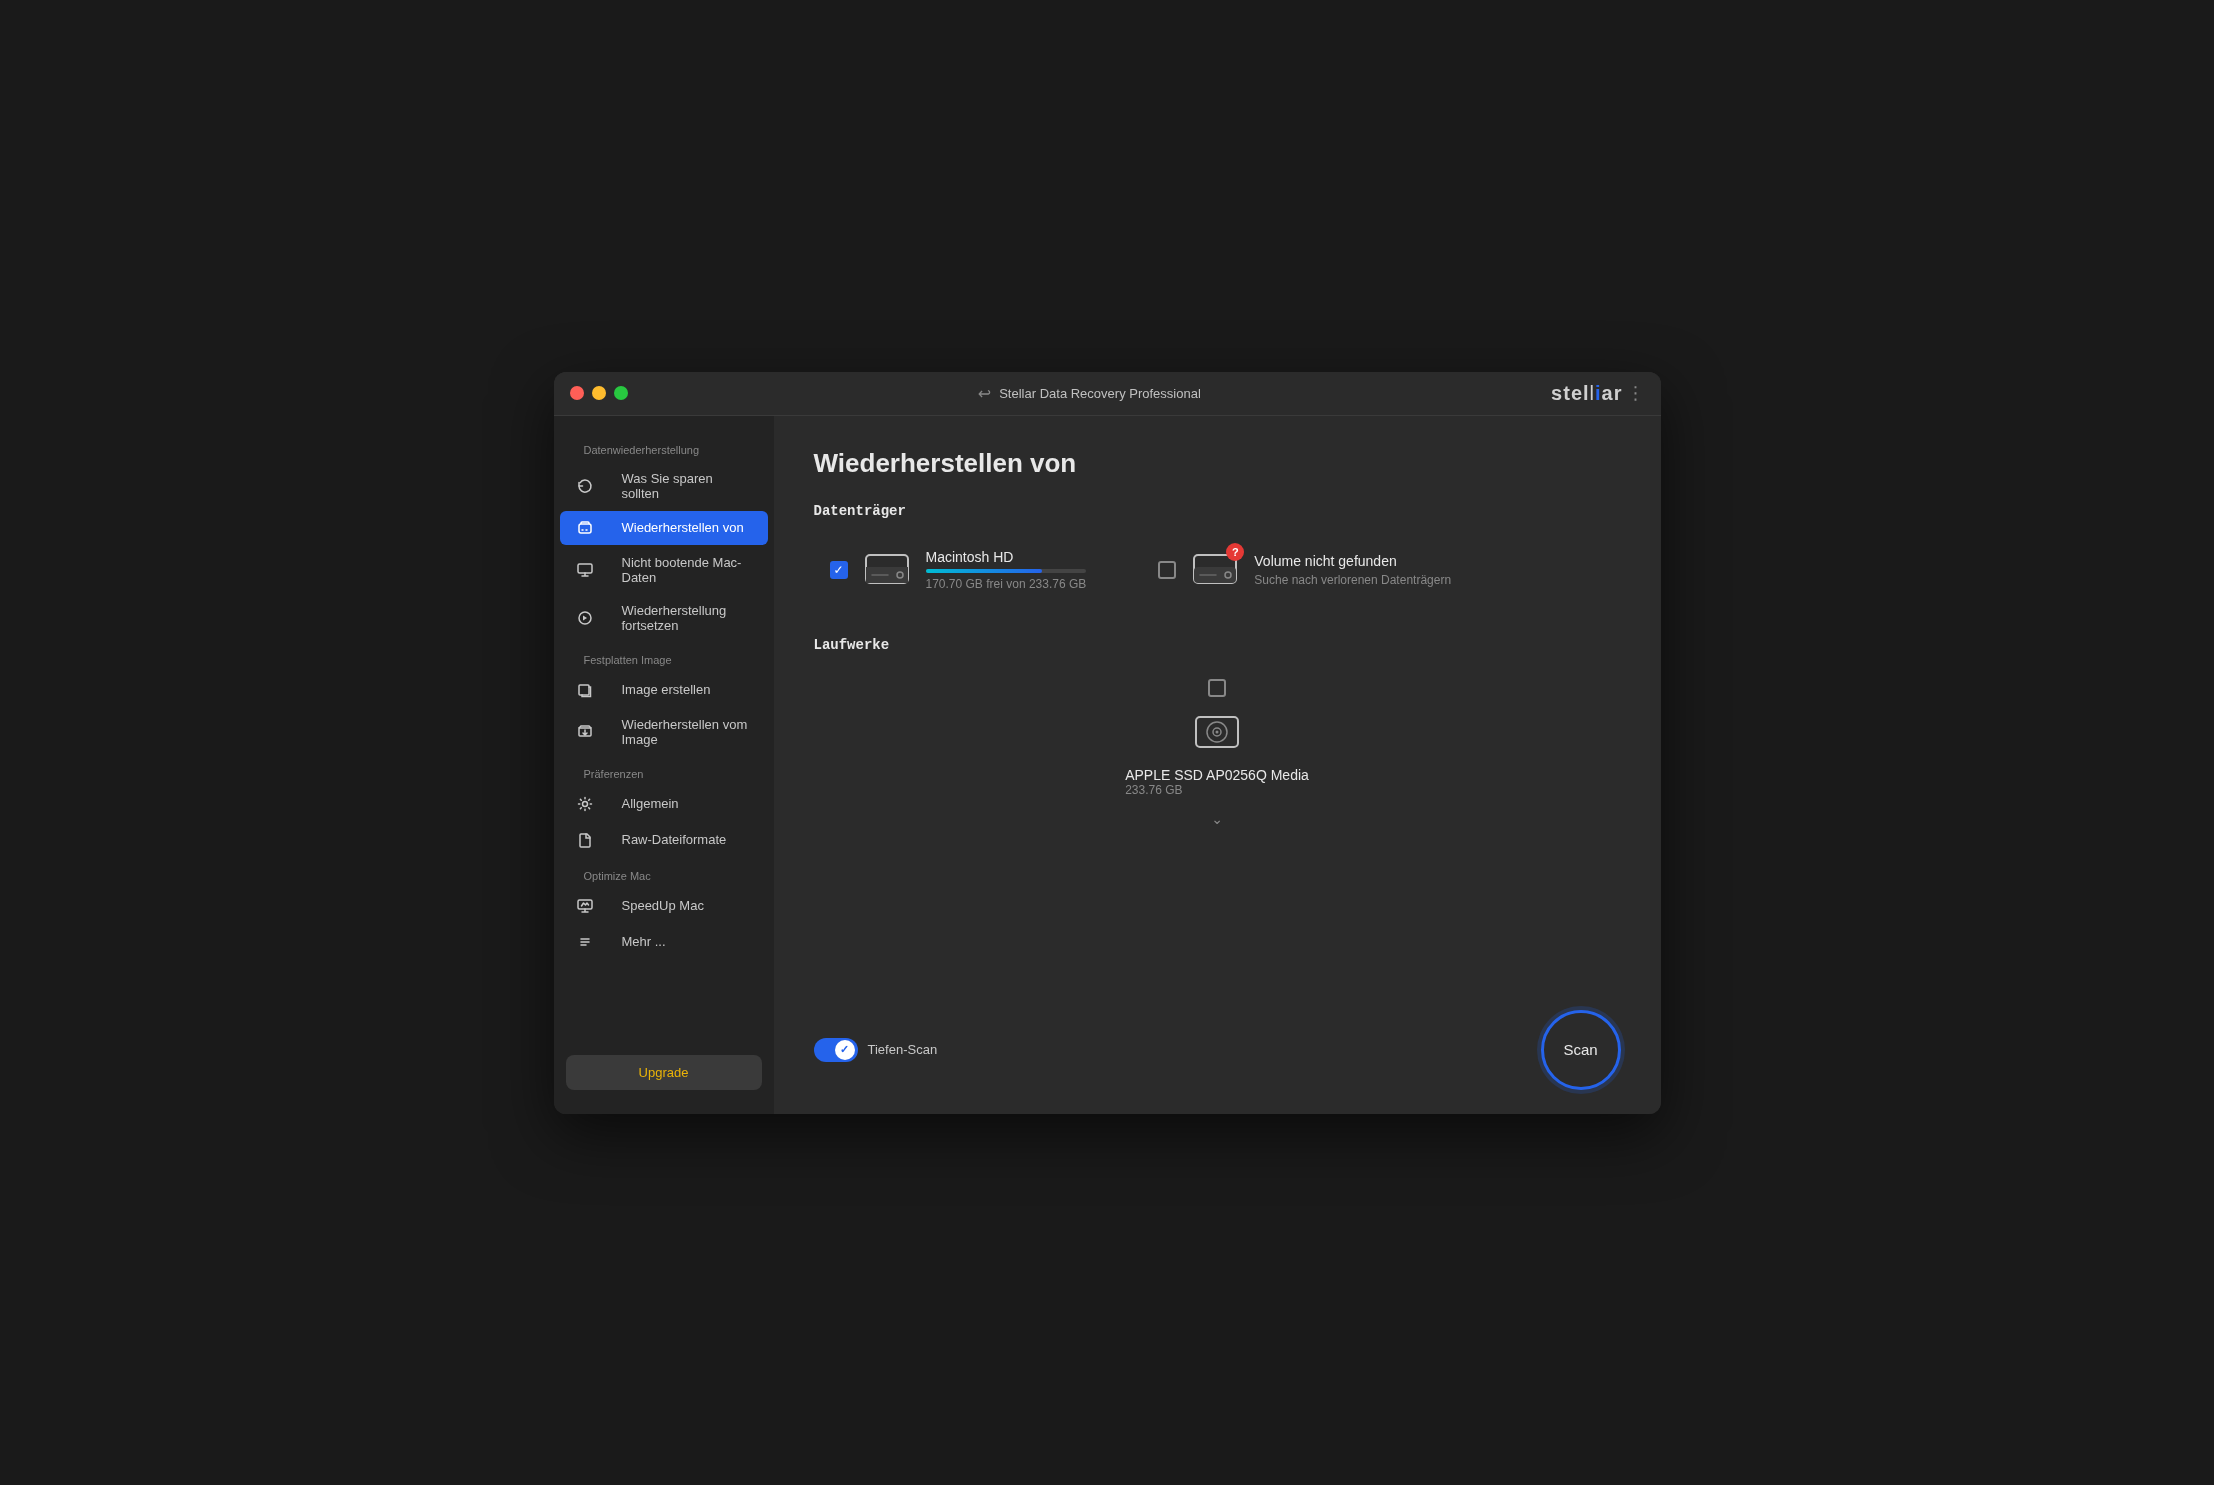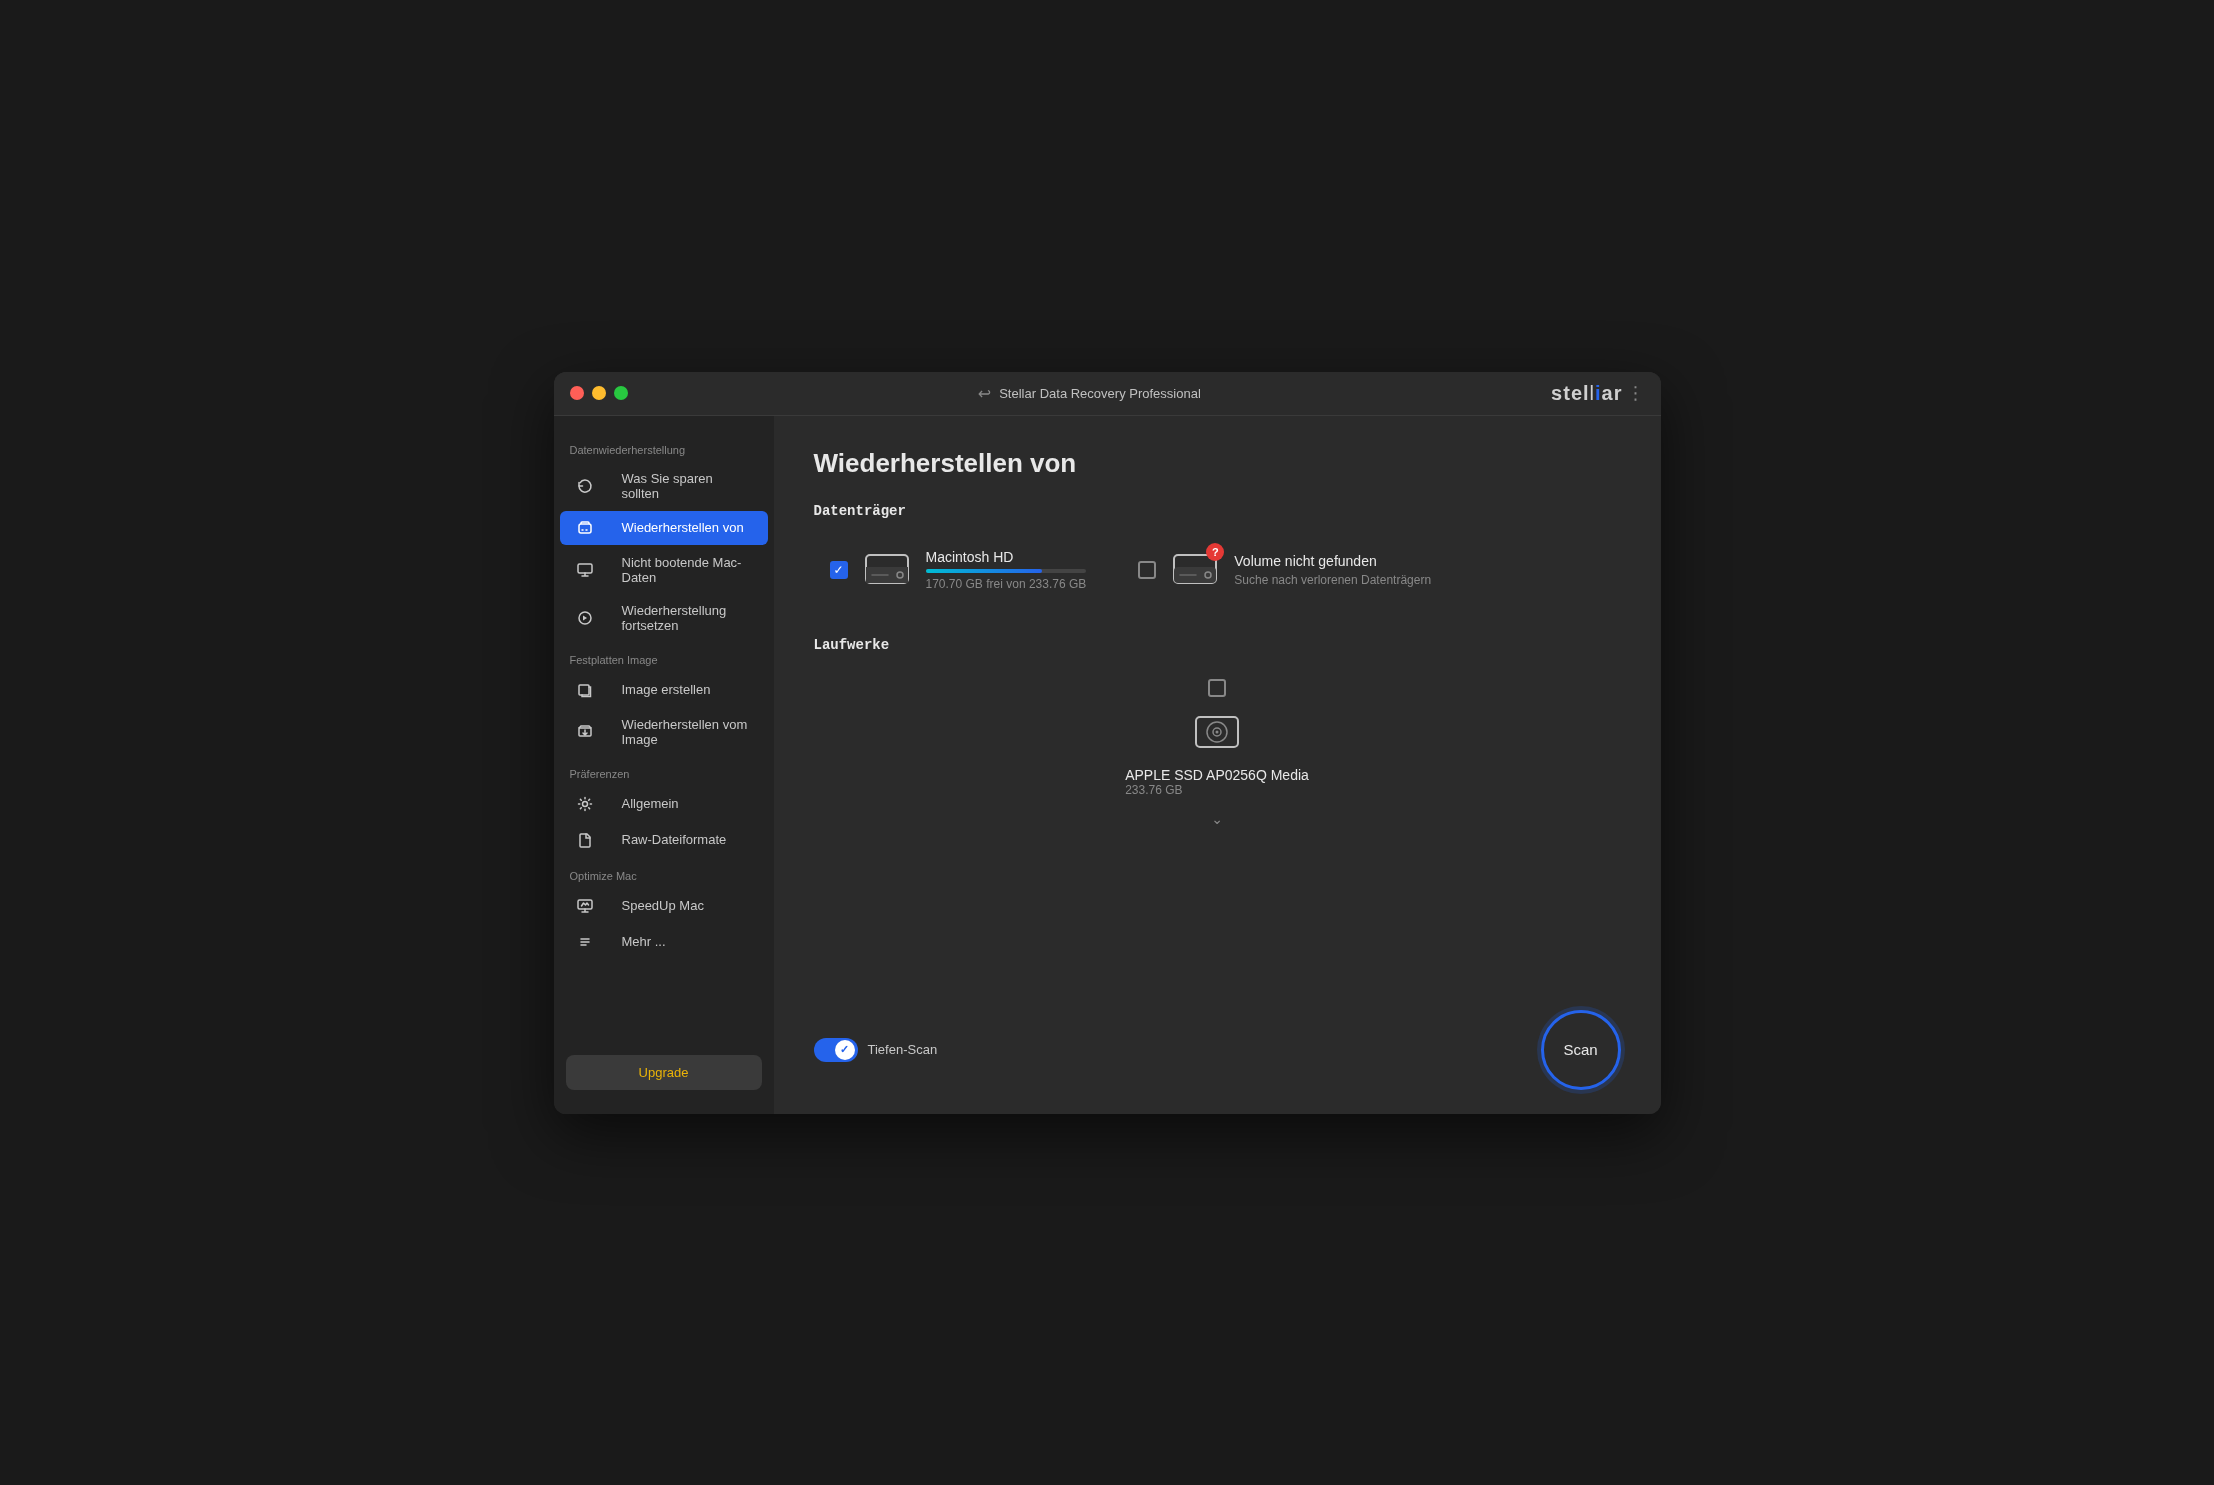--- a/index.html
+++ b/index.html
@@ -78,21 +78,21 @@
       width: 220px;
       background: #232323;
       padding: 16px 0;
       display: flex;
       flex-direction: column;
       flex-shrink: 0;
     }
     .sidebar-section-label {
       font-size: 11px;
       color: #888;
-      padding: 12px 16px 6px;
+      padding: 12px 30px 6px;
       text-transform: none;
       letter-spacing: 0;
     }
     .sidebar-item {
       display: flex;
       align-items: center;
       gap: 28px;
       padding: 8px 16px;
       color: #c8c8c8;
       font-size: 13px;
@@ -142,21 +142,21 @@
     }
     .section-title {
       font-size: 14px;
       font-weight: 600;
       color: #e8e8e8;
       margin-bottom: 16px;
       font-family: Liberation Mono, monospace;
     }
     .drives-grid {
       display: flex;
-      gap: 20px;
+      gap: 40px;
       margin-bottom: 32px;
     }
     .drive-card {
       display: flex;
       align-items: center;
       gap: 14px;
       padding: 12px 16px;
       border-radius: 8px;
       min-width: 260px;
     }

